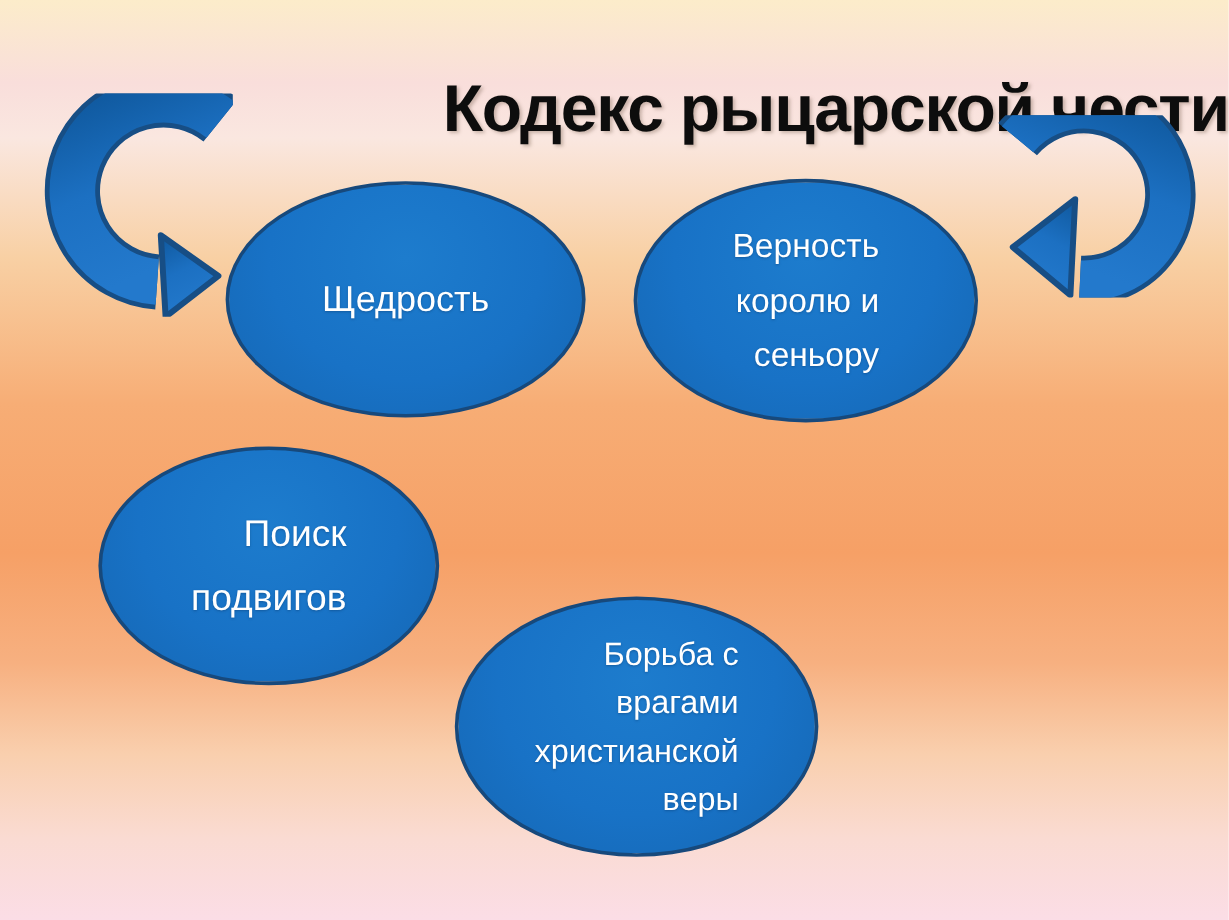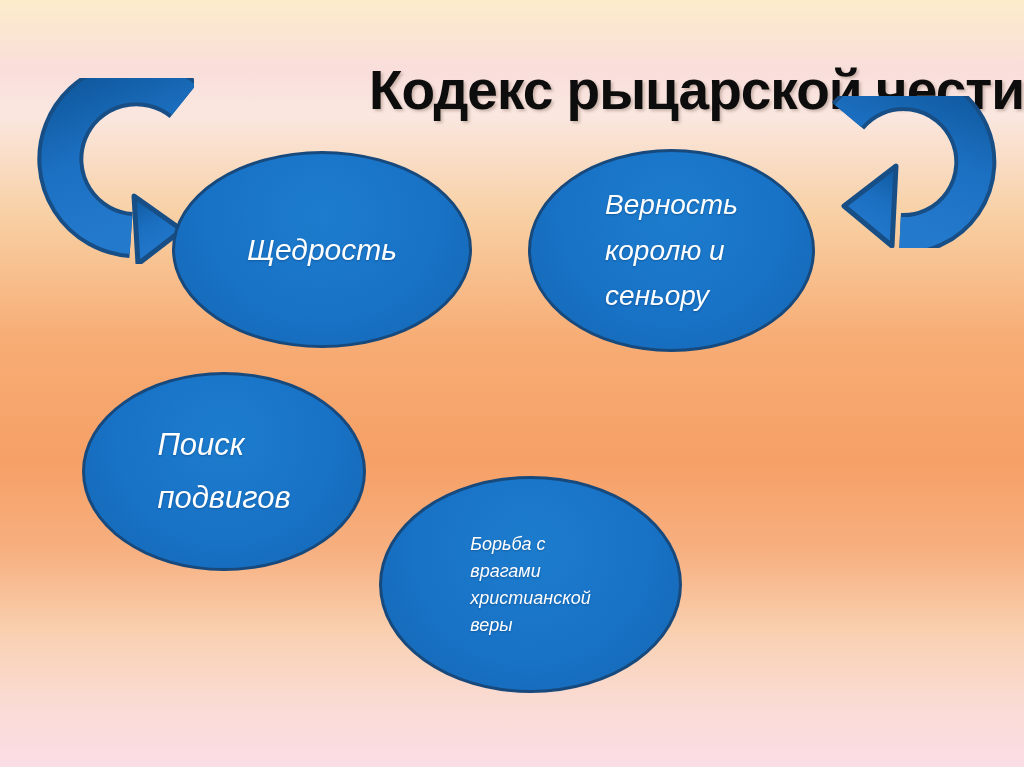--- a/index.html
+++ b/index.html
@@ -49,31 +49,30 @@
     position: absolute;
     border-radius: 50%;
     background: radial-gradient(ellipse at 50% 32%,
                  #1d7ccd 0%,
                  var(--bubble-fill) 55%,
                  #1566b2 100%);
     border: 3px solid var(--bubble-border);
     display: flex;
     align-items: center;
     justify-content: center;
-    text-align: left;
+    text-align: right;
     color: var(--bubble-text);
     text-shadow: 0 1px 2px rgba(10, 40, 80, 0.35);
-    font-style: italic;
   }
   .bubble .label { white-space: pre-line; }
 
-  .b1 { left: 172px; top: 151px; width: 300px; height: 197px; font-size: 30px; }
+  .b1 { left: 188px; top: 151px; width: 300px; height: 197px; font-size: 30px; }
   .b2 { left: 528px; top: 149px; width: 287px; height: 203px; font-size: 28px; line-height: 1.62; }
   .b3 { left:  82px; top: 372px; width: 284px; height: 199px; font-size: 31px; line-height: 1.68; }
-  .b4 { left: 379px; top: 476px; width: 303px; height: 217px; font-size: 18px; line-height: 1.5;  }
+  .b4 { left: 379px; top: 497px; width: 303px; height: 217px; font-size: 27px; line-height: 1.5;  }
   .b5 { left: 712px; top: 358px; width: 281px; height: 209px; font-size: 25px; line-height: 1.5;  }
 
   .arrow-svg { position: absolute; }
   .arrow-left  { left: 34px;  top: 78px;  }
   .arrow-right { left: 830px; top: 96px;  }
 </style>
 </head>
 <body>
 
 <div class="slide">

